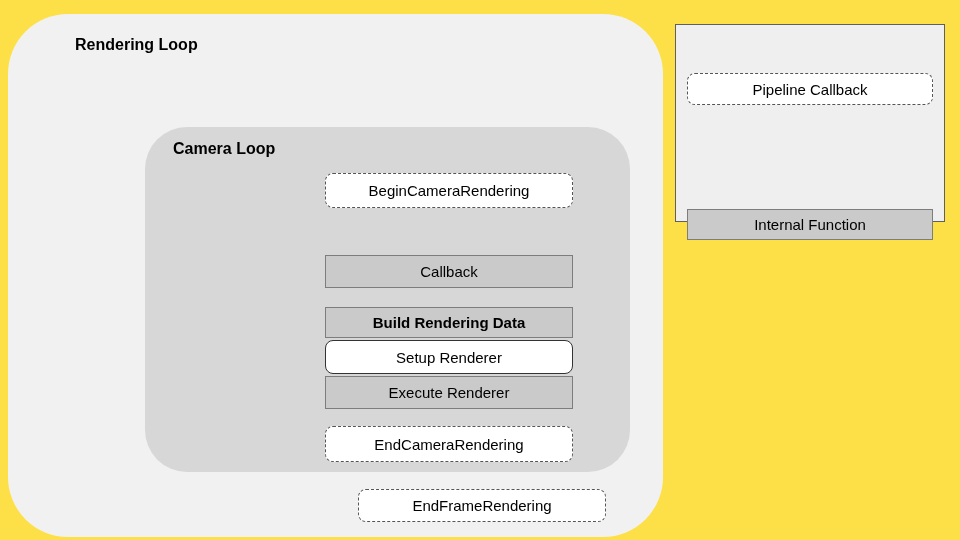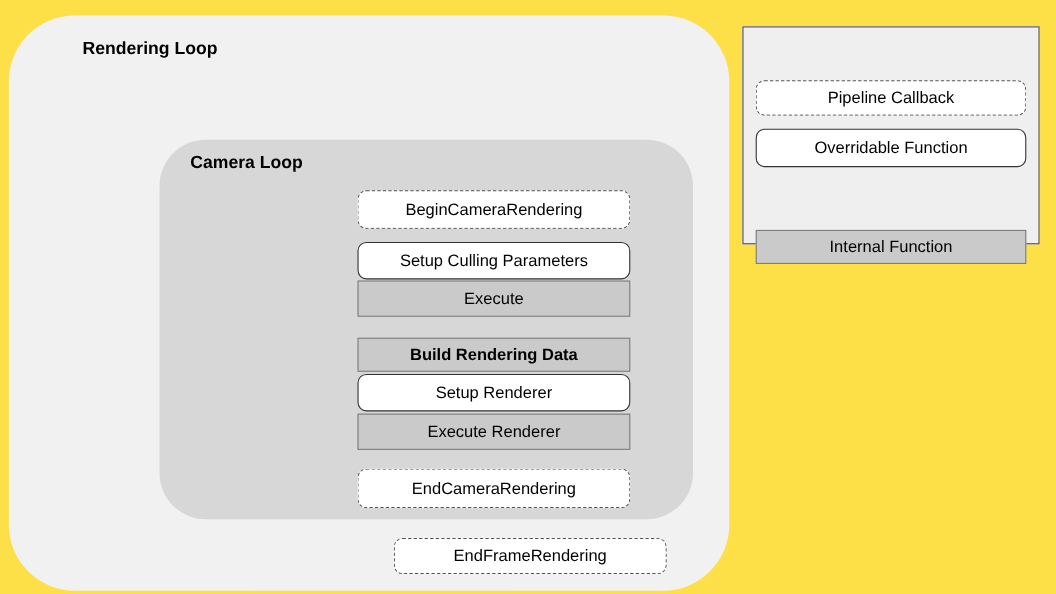--- a/index.html
+++ b/index.html
@@ -107,40 +107,38 @@
 
   <div class="rendering-loop"></div>
   <div class="group-title title-rendering">Rendering Loop</div>
 
   <div class="camera-loop"></div>
   <div class="group-title title-camera">Camera Loop</div>
 
 
   <div class="node dashed n-begin-camera">BeginCameraRendering</div>
 
-  <div class="node solid n-setup-culling">Setup Culling Parameters</div>
 
-  <div class="node internal n-culling">Execute</div>
+  <div class="node internal n-culling">Callback</div>
 
   <div class="node internal n-build-data">Build Rendering Data</div>
 
   <div class="node solid n-setup-rend">Setup Renderer</div>
 
   <div class="node internal n-exec-rend">Execute Renderer</div>
 
   <div class="node dashed n-end-camera">EndCameraRendering</div>
 
   <div class="node dashed n-end-frame">EndFrameRendering</div>
 
   <div class="legend"></div>
   <div class="legend-title">Legend</div>
 
   <div class="legend">
     
   </div>
 
   <div class="node dashed l-callback" style="left:687px;width:246px;">Pipeline Callback</div>
 
-  <div class="node solid l-overridable" style="left:687px;width:246px;">Overridable Function</div>
 
   <div class="node internal l-internal" style="left:687px;width:246px;">Internal Function</div>
 
 </div>
 
 </body></html>

